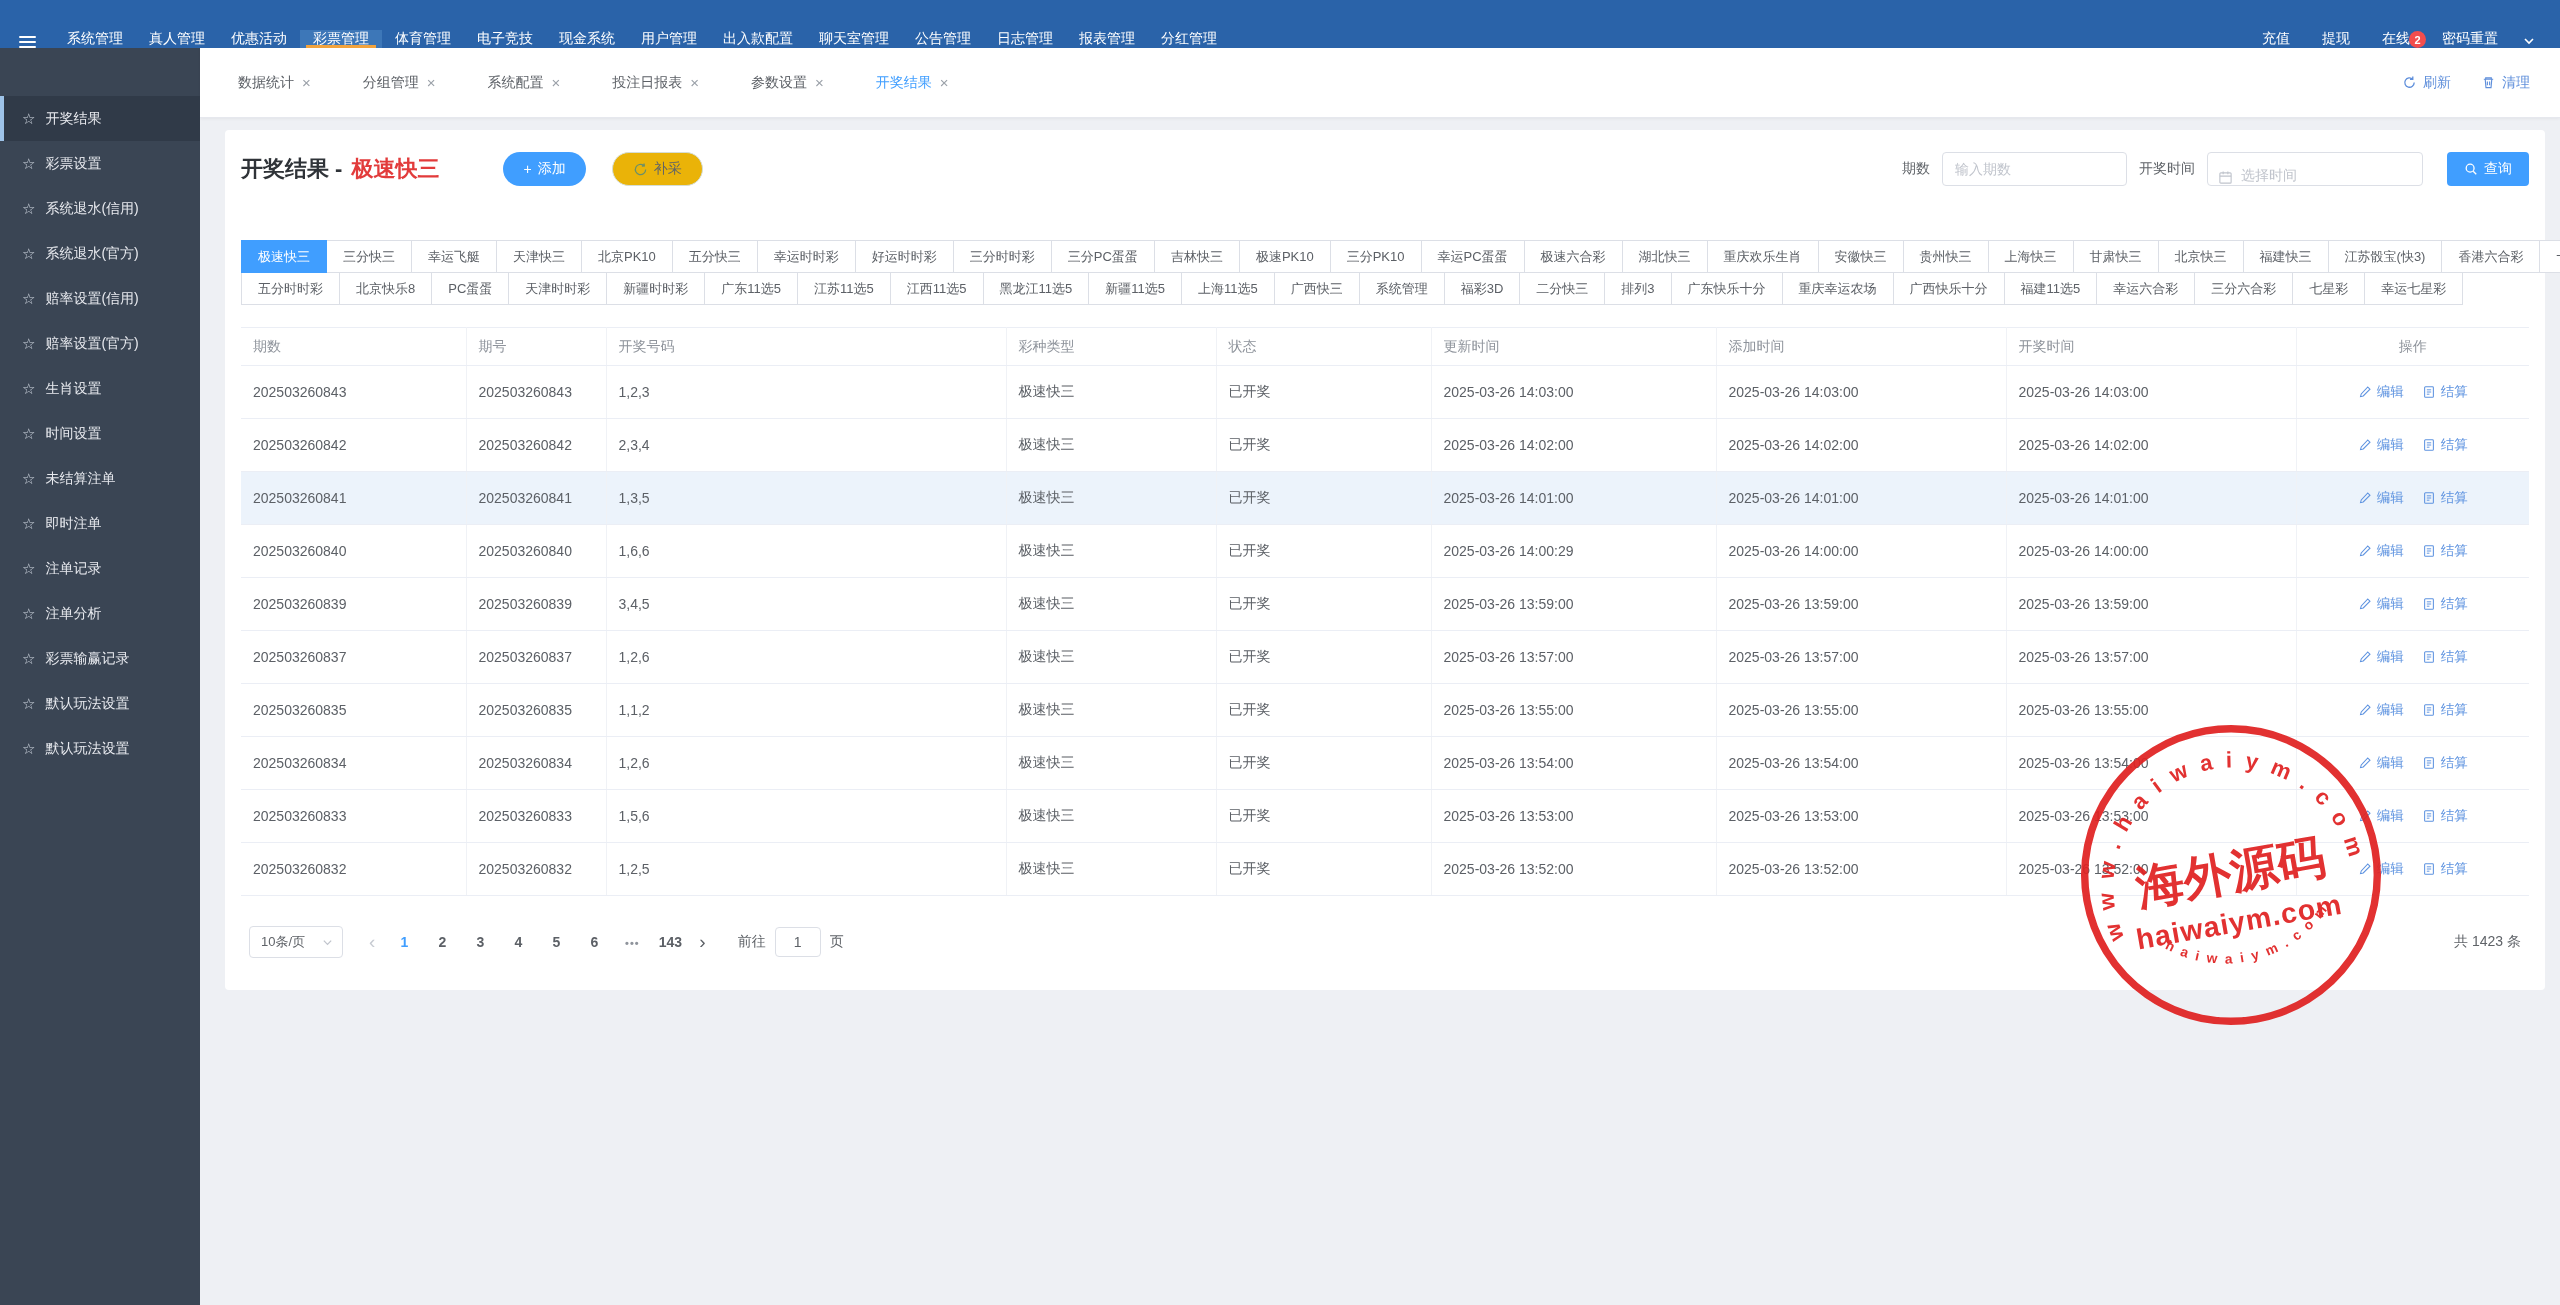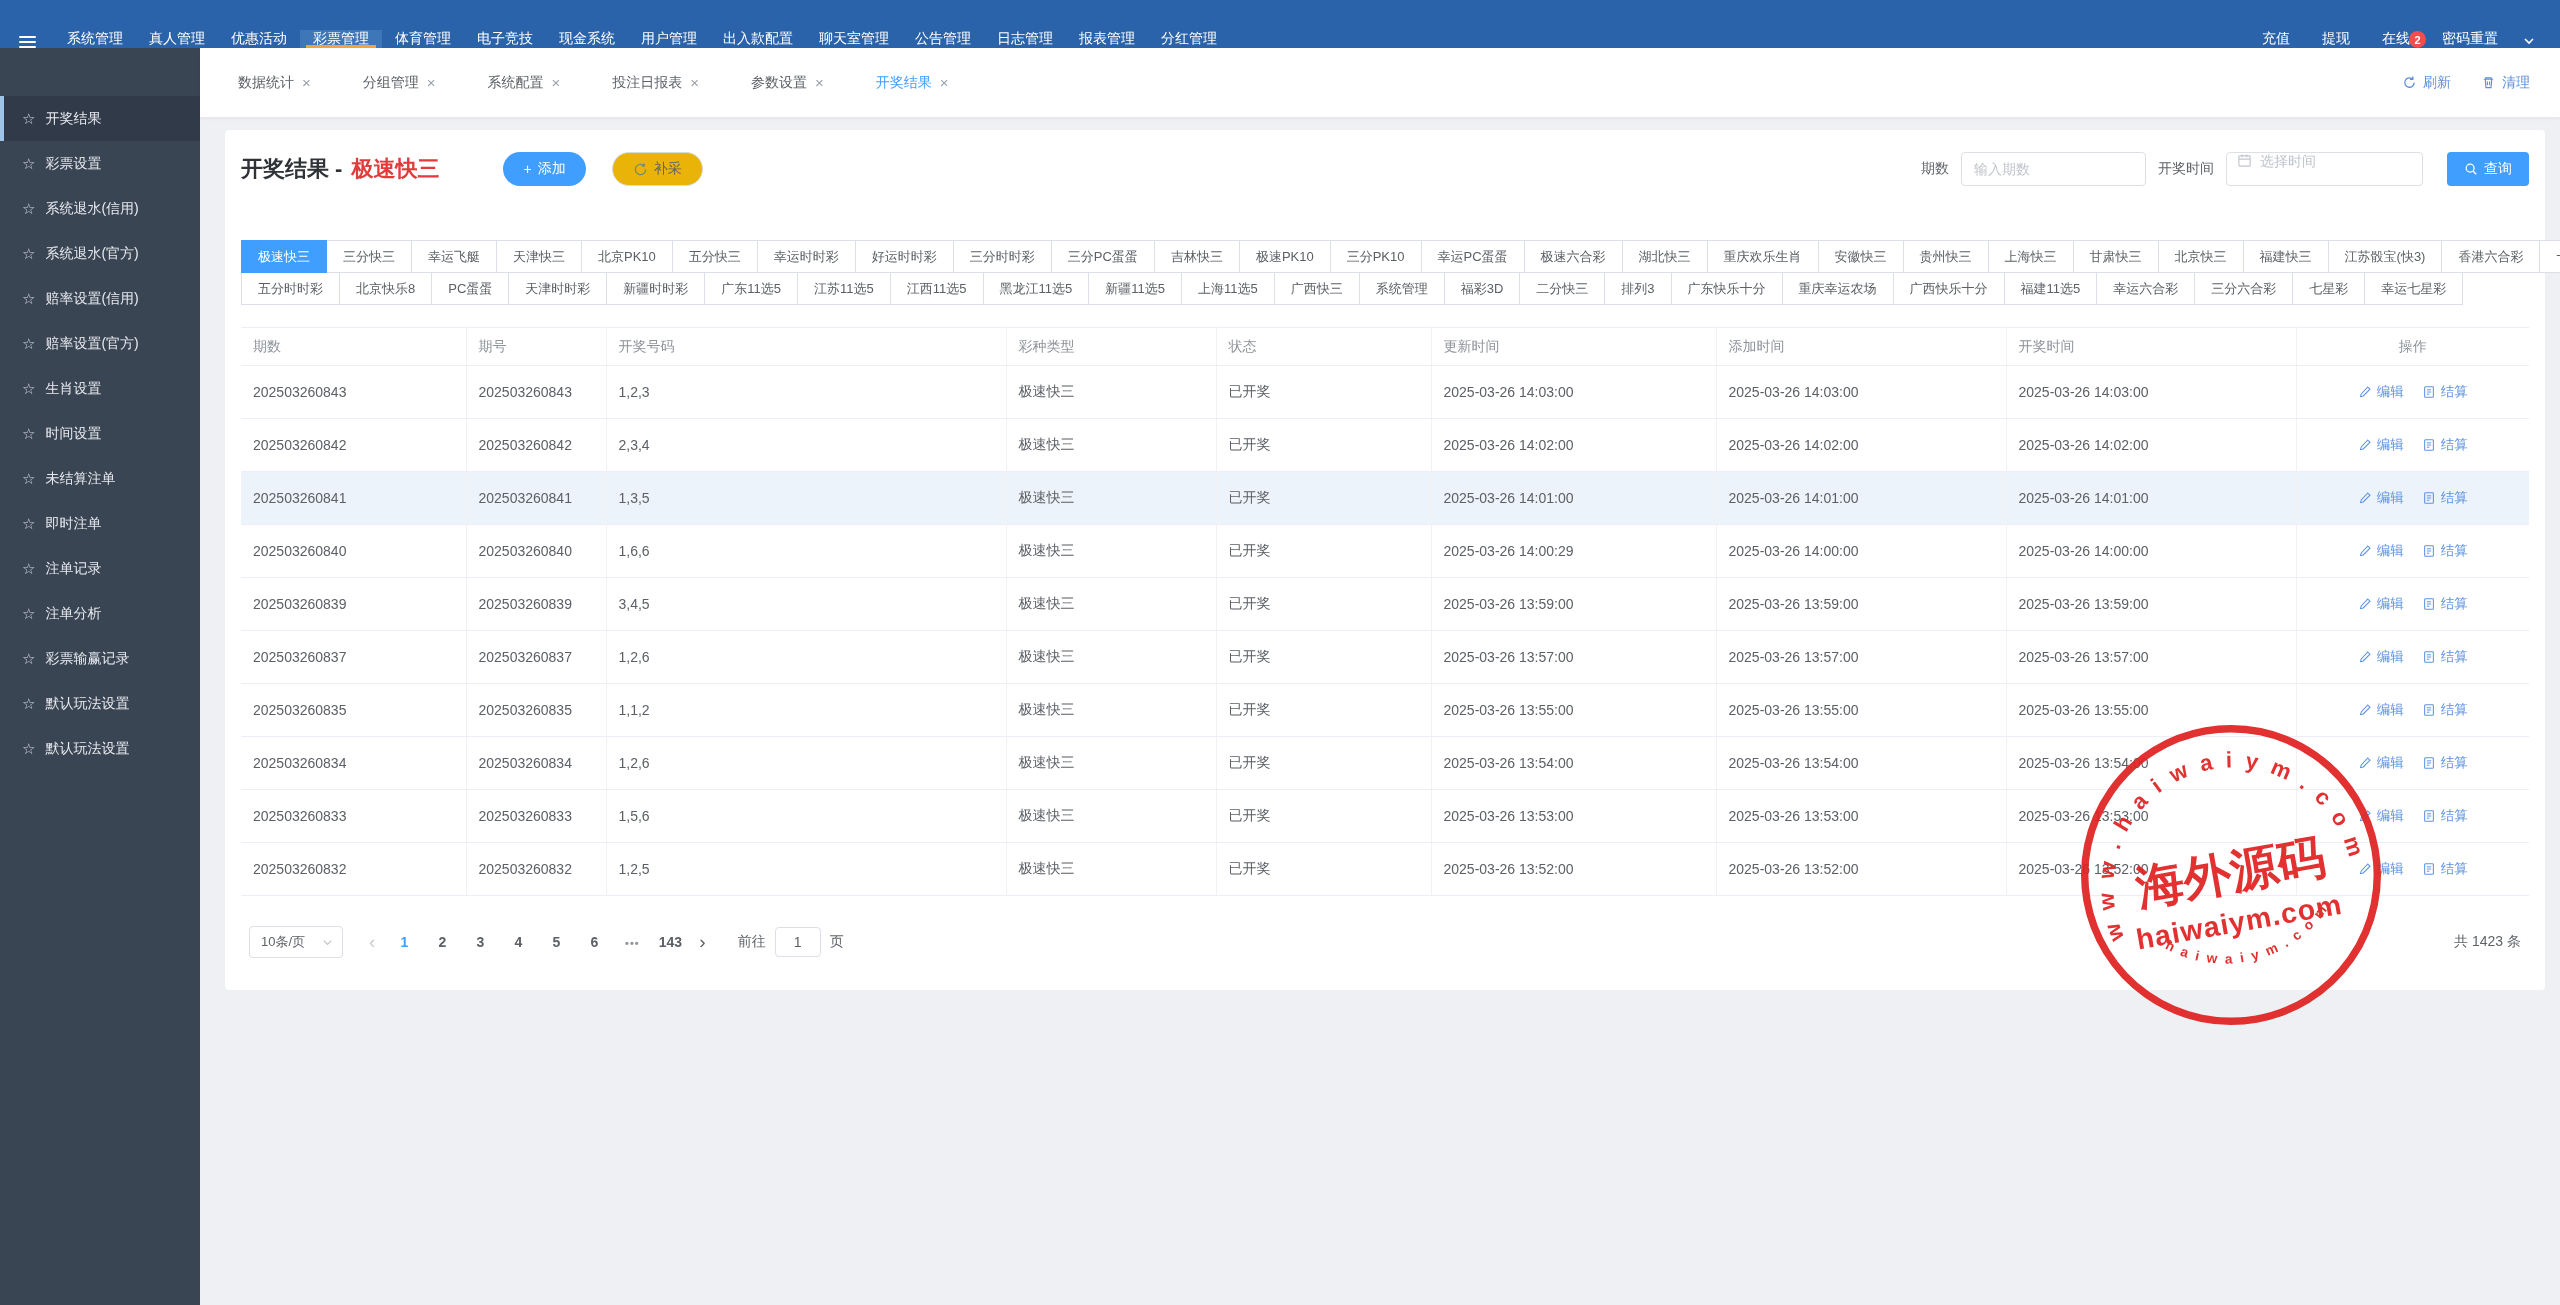--- a/index.html
+++ b/index.html
@@ -54,21 +54,21 @@
   .btn{border:none;display:inline-flex;align-items:center;gap:6px;cursor:pointer;font-family:inherit;}
   .btn-primary{background:var(--accent);color:#fff;}
   .pill{border-radius:17px;height:34px;padding:0 20px;font-size:14px;}
   .add-btn{margin-left:64px;}
   .btn-plain{background:#eab308;border:1px solid #d5ddd5;color:#5f6368;margin-left:26px;}
   .btn-plain svg{width:15px;height:15px;color:#6a8f6a;}
   .filters{margin-left:auto;display:flex;align-items:center;gap:12px;}
   .filters label{font-size:14px;color:#5f6368;white-space:nowrap;}
   .filters input.text{width:185px;height:34px;border:1px solid #dcdfe6;border-radius:4px;padding:0 12px;font-size:14px;color:#333;outline:none;}
   .filters input.text::placeholder{color:#c0c4cc;}
-  .date-input{width:197px;height:34px;border:1px solid #dcdfe6;border-radius:4px;display:flex;align-items:flex-start;gap:8px;
+  .date-input{width:216px;height:34px;border:1px solid #dcdfe6;border-radius:4px;display:flex;align-items:flex-end;gap:8px;
     padding:0 10px;color:#c0c4cc;font-size:14px;cursor:pointer;}
   .date-input svg{width:15px;height:15px;color:#c0c4cc;}
   .btn-search{height:34px;border-radius:4px;padding:0 17px;font-size:14px;margin-left:12px;}
   .btn-search svg{width:14px;height:14px;}
 
   
   .game-tabs{margin-top:54px;}
   .gt-row{display:flex;}
   .gt-row + .gt-row{margin-top:-1px;}
   .gbtn{height:33px;display:flex;align-items:center;padding:0 16px;font-size:13px;color:#5c6066;background:#fff;

